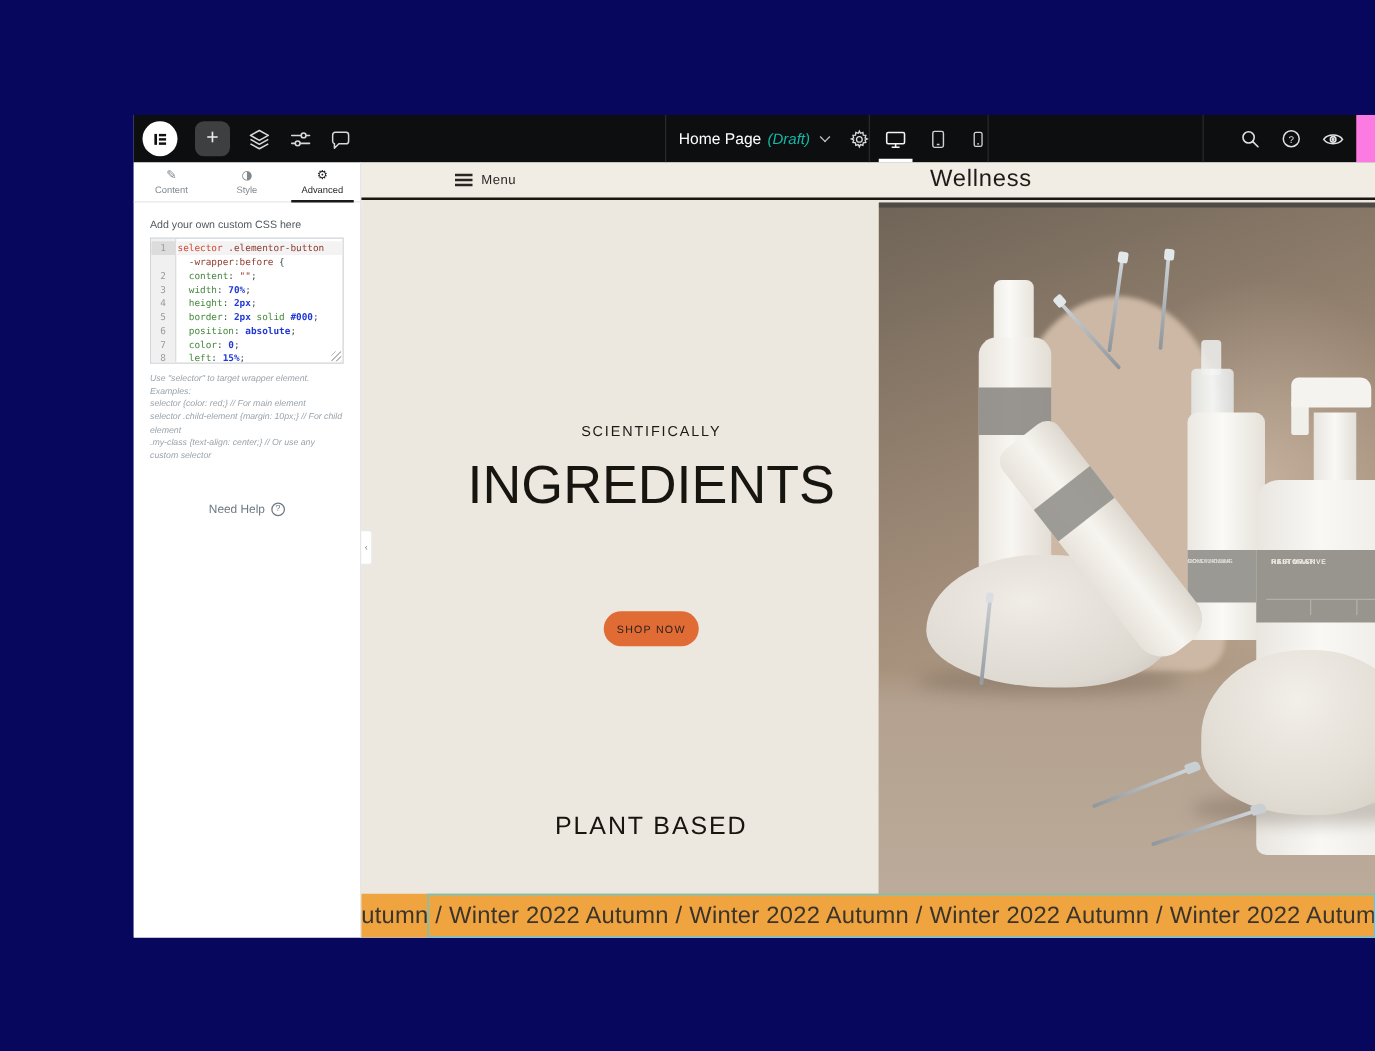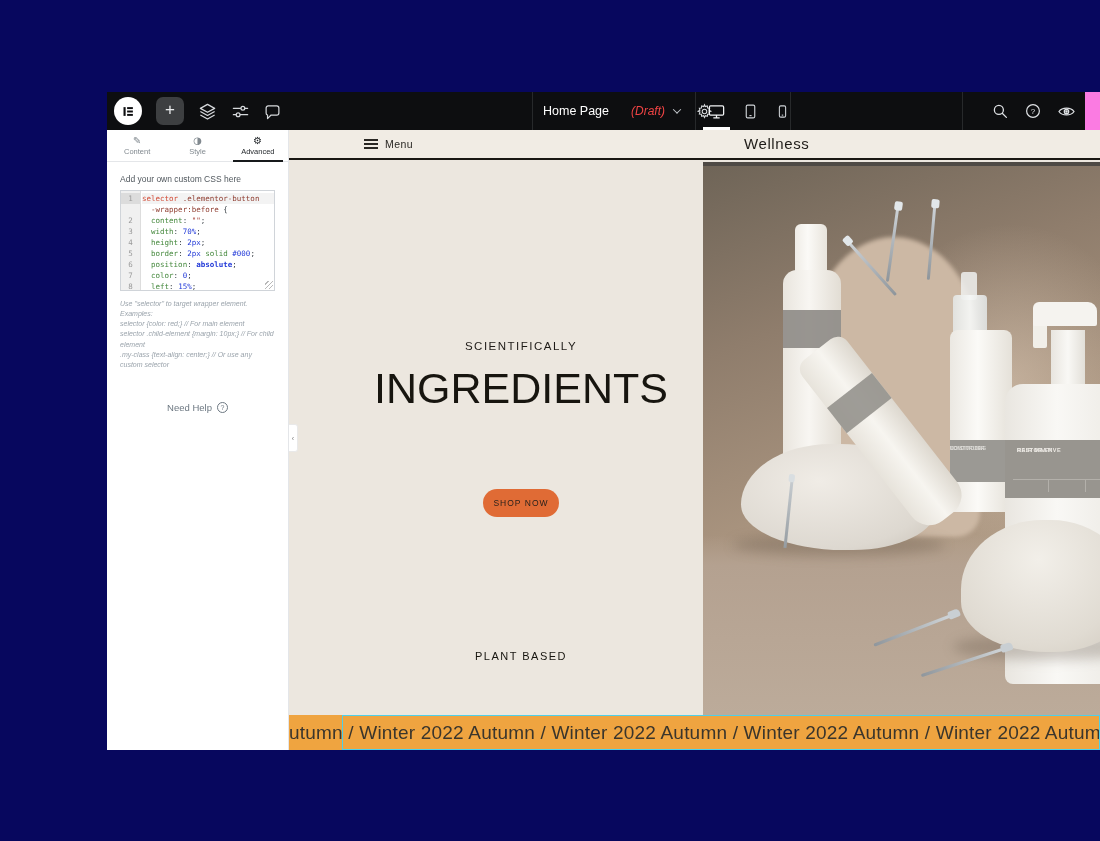--- a/index.html
+++ b/index.html
@@ -10,21 +10,21 @@
 
   
   .toolbar { position:absolute; top:0; left:0; right:0; height:38px; background:#0d0e10; }
   .tb-div { position:absolute; top:0; bottom:0; width:1px; background:#27292b; }
   .tb-left { position:absolute; left:7px; top:0; height:38px; display:flex; align-items:center; gap:14px; }
   .logo-btn { width:28px; height:28px; border-radius:50%; background:#ffffff; display:flex; align-items:center; justify-content:center; }
   .add-btn { width:28px; height:28px; border-radius:7px; background:#3d3f41; color:#e8eaec; font-size:17px; line-height:26px; text-align:center; font-weight:400; }
   .tb-icon { display:flex; align-items:center; justify-content:center; height:38px; }
   .tb-doc { position:absolute; left:436px; top:0; height:38px; display:flex; align-items:center; }
   .doc-title { color:#ffffff; font-size:12.5px; }
-  .doc-status { color:#ef4444; font-size:12px; font-style:italic; margin-left:22px; }
+  .doc-status { color:#14b8a6; font-size:12px; font-style:italic; margin-left:5px; }
   .chev-down { width:6px; height:6px; border-right:1.5px solid #c2c7cc; border-bottom:1.5px solid #c2c7cc; transform:rotate(45deg) translate(-1px,-1px); margin-left:9px; }
   .gear-wrap { margin-left:16px; display:flex; align-items:center; }
   .tb-devices { position:absolute; left:598px; top:0; height:38px; display:flex; align-items:center; gap:12px; }
   .dev { position:relative; height:38px; display:flex; align-items:center; padding:0 2px; }
   .dev.active::after { content:""; position:absolute; left:-2px; right:-2px; bottom:0; height:3px; background:#ffffff; }
   .tb-right { position:absolute; left:884px; top:0; height:38px; display:flex; align-items:center; gap:15px; }
   .publish-sliver { position:absolute; right:0; top:0; width:15px; height:38px; background:#fb7be2; }
 
   
   .editor-body { position:absolute; top:38px; left:0; right:0; bottom:0; display:flex; }
@@ -44,46 +44,46 @@
   .gutter { width:20px; background:#f0f0f0; border-right:1px solid #dddddd; padding-top:2px; }
   .gutter-row { height:11px; font:7.5px/11px "DejaVu Sans Mono", monospace; color:#9a9a9a; text-align:center; }
   .gutter-row.hl { background:#dcdcdc; }
   .code-col { flex:1; padding:2px 0 0 1px; }
   .code-row { height:11px; font:7.5px/11px "DejaVu Sans Mono", monospace; white-space:pre; color:#41484d; }
   .code-row.hl { background:#f3f3f3; }
   .tk-sel { color:#d24a35; }
   .tk-cls { color:#8e3b2e; }
   .tk-prop { color:#44883c; }
   .tk-val { color:#44883c; }
-  .tk-num { color:#2038d8; font-weight:normal; }
+  .tk-num { color:#2038d8; font-weight:bold; }
   .tk-kw { color:#2038d8; font-weight:bold; }
   .tk-str { color:#a0342b; }
   .tk-pln { color:#41484d; }
   .resize-grip { position:absolute; right:1px; bottom:1px; width:8px; height:8px; background:repeating-linear-gradient(135deg, transparent 0 2px, #b9b9b9 2px 3px); }
   .help-block { margin-top:8px; font-size:7px; line-height:1.45; font-style:italic; color:#9aa3ab; }
   .need-help { margin-top:32px; display:flex; align-items:center; justify-content:center; gap:5px; color:#6d7882; font-size:9.5px; cursor:pointer; }
   .nh-circle { width:11px; height:11px; border:1px solid #6d7882; border-radius:50%; font-size:7px; line-height:9px; text-align:center; font-style:normal; }
 
   .collapse-handle { position:absolute; left:182px; top:294px; width:9px; height:28px; background:#ffffff; border:1px solid #e9e9e9; border-left:none; border-radius:0 3px 3px 0; display:flex; align-items:center; justify-content:center; font-size:7px; color:#7a7a7a; z-index:6; cursor:pointer; }
 
   
   .preview { flex:1; position:relative; background:#ece7df; overflow:hidden; }
   .site-header { position:absolute; top:0; left:0; right:0; height:30px; background:#f1ece4; border-bottom:2px solid #1a1712; z-index:2; }
   .menu-group { position:absolute; left:75px; top:0; height:28px; display:flex; align-items:center; gap:7px; cursor:pointer; }
   .hamburger { display:flex; flex-direction:column; gap:2.5px; }
   .hamburger span { display:block; width:14px; height:1.5px; background:#2a2723; }
   .menu-label { font-size:10.5px; color:#2a2723; letter-spacing:0.4px; }
-  .site-logo { position:absolute; left:455px; top:0; height:28px; line-height:28px; font-size:15px; color:#1f1c18; letter-spacing:0.6px; }
+  .site-logo { position:absolute; left:455px; top:0; height:28px; line-height:28px; font-size:19px; color:#1f1c18; letter-spacing:0.6px; }
 
   .hero { position:absolute; top:32px; left:0; right:0; bottom:35px; }
   .hero-left { position:absolute; left:0; top:0; width:414px; height:100%; background:#ece7df; }
   .eyebrow { position:absolute; top:142px; left:32px; width:400px; text-align:center; font-size:11.5px; letter-spacing:1.5px; color:#1e1b17;margin-top:36px; }
   .hero-title { position:absolute; top:202px; left:32px; width:400px; text-align:center; font-size:43px; line-height:49px; color:#17150f; white-space:nowrap; font-weight:400; }
   .shop-btn { position:absolute; top:327px; left:194px; width:76px; height:28px; border-radius:14px; background:#e06b35; border:none; color:#2a221c; font-size:8.5px; letter-spacing:1px; display:flex; align-items:center; justify-content:center; cursor:pointer; font-family:"Liberation Sans", sans-serif; }
-  .tagline { position:absolute; top:488px; left:32px; width:400px; text-align:center; font-size:11px; letter-spacing:1.5px; color:#17150f; }
+  .tagline { position:absolute; top:488px; left:32px; width:400px; text-align:center; font-size:20px; letter-spacing:1.5px; color:#17150f; }
 
   
   .photo { position:absolute; left:414px; top:0; right:0; height:100%; overflow:hidden; background:#a8927d; }
   .photo * { position:absolute; }
   .ph-wall { inset:0; background:linear-gradient(160deg,#6e6457 0%,#8f7d6c 28%,#a8937e 55%,#b6a28c 80%,#bcab94 100%); }
   .ph-topbar { left:0; right:0; top:0; height:4px; background:#4e4a45; z-index:1; }
   .ph-glow { right:-50px; top:60px; width:280px; height:320px; background:radial-gradient(ellipse, rgba(235,216,196,0.45), rgba(235,216,196,0) 70%); z-index:0; }
   .ph-arch { left:105px; top:75px; width:172px; height:300px; background:#ccb8a4; border-radius:50% 50% 14% 14% / 38% 38% 8% 8%; filter:blur(2px); z-index:1; }
   .ph-floor { left:0; right:0; bottom:0; height:180px; background:linear-gradient(to bottom, rgba(180,161,144,0) 0px, #b4a190 30px, #bcab9a 100%); z-index:3; }
   .ph-pin { width:3px; border-radius:2px; background:linear-gradient(#cdd2d6,#8e959b); z-index:2; }

